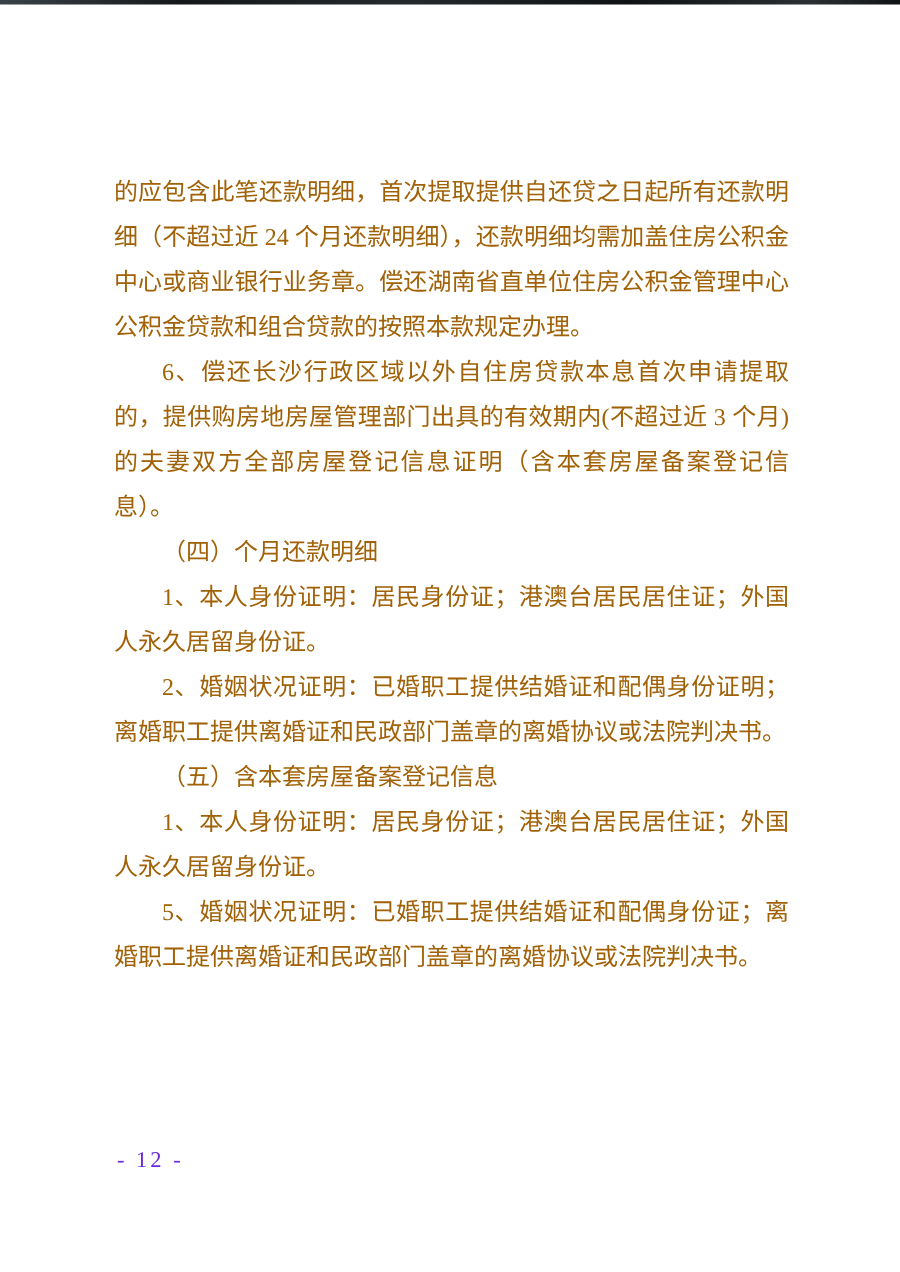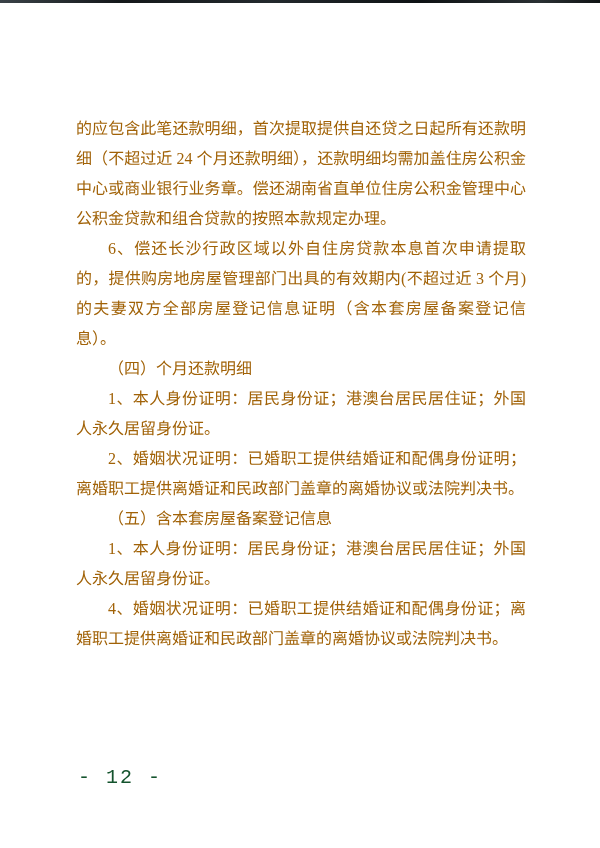--- a/index.html
+++ b/index.html
@@ -38,35 +38,34 @@
     margin: 0;
     padding: 0;
   }
   .text-block p.p-indent {
     text-indent: 2em;
   }
   .page-number {
     position: absolute;
     left: 78px;
     top: 766px;
-    font-size: 20px;
-    color: #14532d;
+    font-size: 15px;
+    color: #6d28d9;
     letter-spacing: 2px;
-    font-family: Liberation Mono, monospace;
   }
 </style>
 </head>
 <body>
 
 <div class="scan-edge"></div>
 
 <div class="text-block">
   <p class="p-cont">的应包含此笔还款明细，首次提取提供自还贷之日起所有还款明细（不超过近 24 个月还款明细），还款明细均需加盖住房公积金中心或商业银行业务章。偿还湖南省直单位住房公积金管理中心公积金贷款和组合贷款的按照本款规定办理。</p>
   <p class="p-indent">6、偿还长沙行政区域以外自住房贷款本息首次申请提取的，提供购房地房屋管理部门出具的有效期内(不超过近 3 个月)的夫妻双方全部房屋登记信息证明（含本套房屋备案登记信息）。</p>
   <p class="p-indent">（四）个月还款明细</p>
   <p class="p-indent">1、本人身份证明：居民身份证；港澳台居民居住证；外国人永久居留身份证。</p>
   <p class="p-indent">2、婚姻状况证明：已婚职工提供结婚证和配偶身份证明；离婚职工提供离婚证和民政部门盖章的离婚协议或法院判决书。</p>
   <p class="p-indent">（五）含本套房屋备案登记信息</p>
   <p class="p-indent">1、本人身份证明：居民身份证；港澳台居民居住证；外国人永久居留身份证。</p>
-  <p class="p-indent">4、婚姻状况证明：已婚职工提供结婚证和配偶身份证；离婚职工提供离婚证和民政部门盖章的离婚协议或法院判决书。</p>
+  <p class="p-indent">5、婚姻状况证明：已婚职工提供结婚证和配偶身份证；离婚职工提供离婚证和民政部门盖章的离婚协议或法院判决书。</p>
 </div>
 
 <div class="page-number">- 12 -</div>
 
 </body></html>

